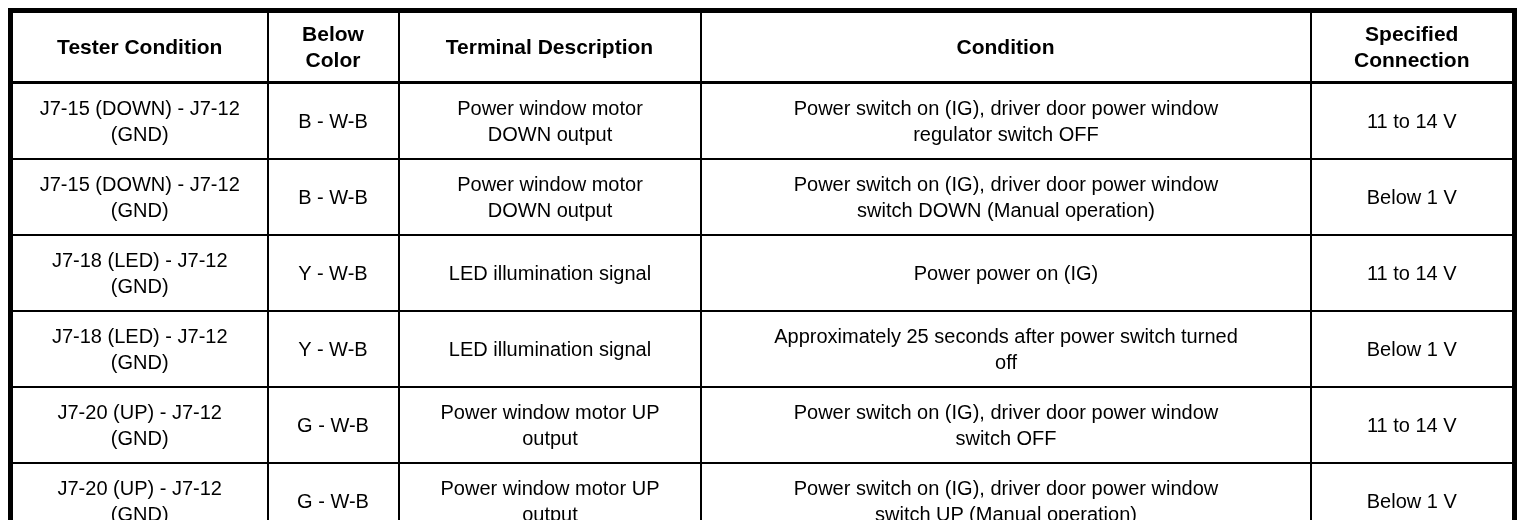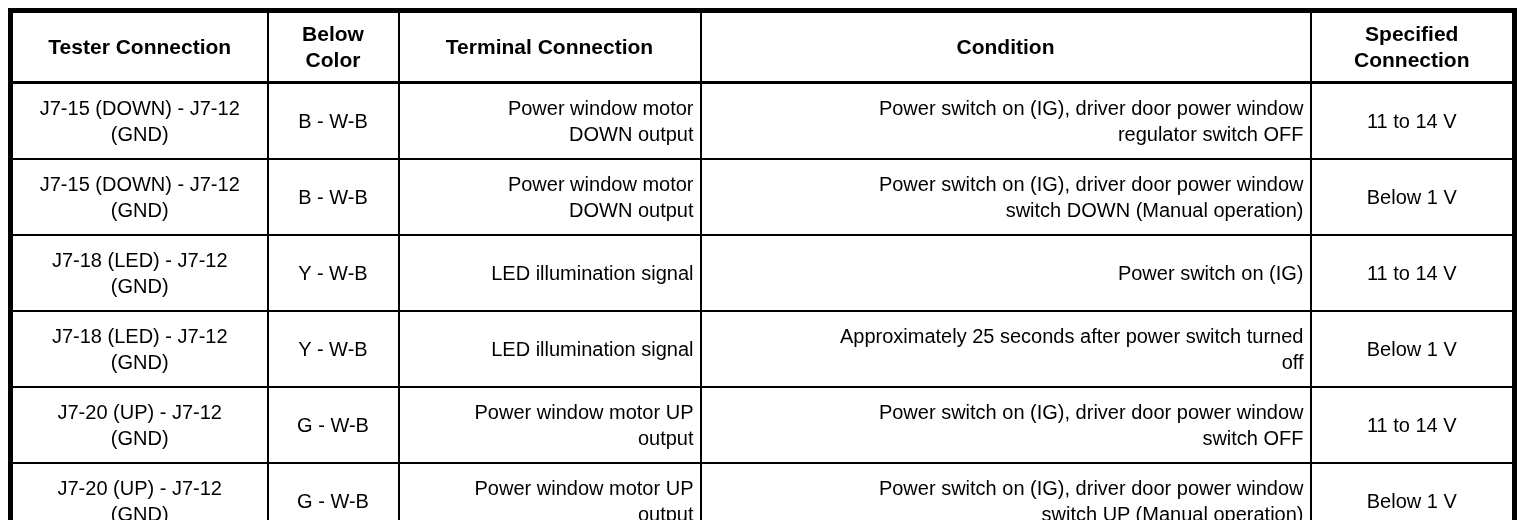--- a/index.html
+++ b/index.html
@@ -39,39 +39,39 @@
     padding: 2px 4px;
   }
   .spec-table td {
     font-size: 20px;
     font-weight: normal;
     line-height: 26px;
     height: 70px;
     padding: 2px 4px;
   }
   .spec-table td.c-center { text-align: center; }
-  .spec-table td.c-left   { text-align: right; padding-left: 7px; padding-right: 6px; margin-top: 16px; }
+  .spec-table td.c-left   { text-align: center; padding-left: 7px; padding-right: 6px; margin-top: 16px; }
 </style>
 </head>
 <body>
 
 <table class="spec-table">
   <colgroup>
     <col style="width:257px">
     <col style="width:131px">
     <col style="width:302px">
     <col style="width:610px">
     <col style="width:204px">
   </colgroup>
   <thead>
     <tr>
-      <th>Tester Connection</th>
+      <th>Tester Condition</th>
       <th>Below
 Color</th>
-      <th>Terminal Connection</th>
+      <th>Terminal Description</th>
       <th>Condition</th>
       <th>Specified
 Connection</th>
     </tr>
   </thead>
   <tbody>
     <tr>
       <td class="c-center">J7-15 (DOWN) - J7-12
 (GND)</td>
       <td class="c-center">B - W-B</td>
@@ -89,21 +89,21 @@
 DOWN output</td>
       <td class="c-left">Power switch on (IG), driver door power window
 switch DOWN (Manual operation)</td>
       <td class="c-center">Below 1 V</td>
     </tr>
     <tr>
       <td class="c-center">J7-18 (LED) - J7-12
 (GND)</td>
       <td class="c-center">Y - W-B</td>
       <td class="c-left">LED illumination signal</td>
-      <td class="c-left">Power switch on (IG)</td>
+      <td class="c-left">Power power on (IG)</td>
       <td class="c-center">11 to 14 V</td>
     </tr>
     <tr>
       <td class="c-center">J7-18 (LED) - J7-12
 (GND)</td>
       <td class="c-center">Y - W-B</td>
       <td class="c-left">LED illumination signal</td>
       <td class="c-left">Approximately 25 seconds after power switch turned
 off</td>
       <td class="c-center">Below 1 V</td>

